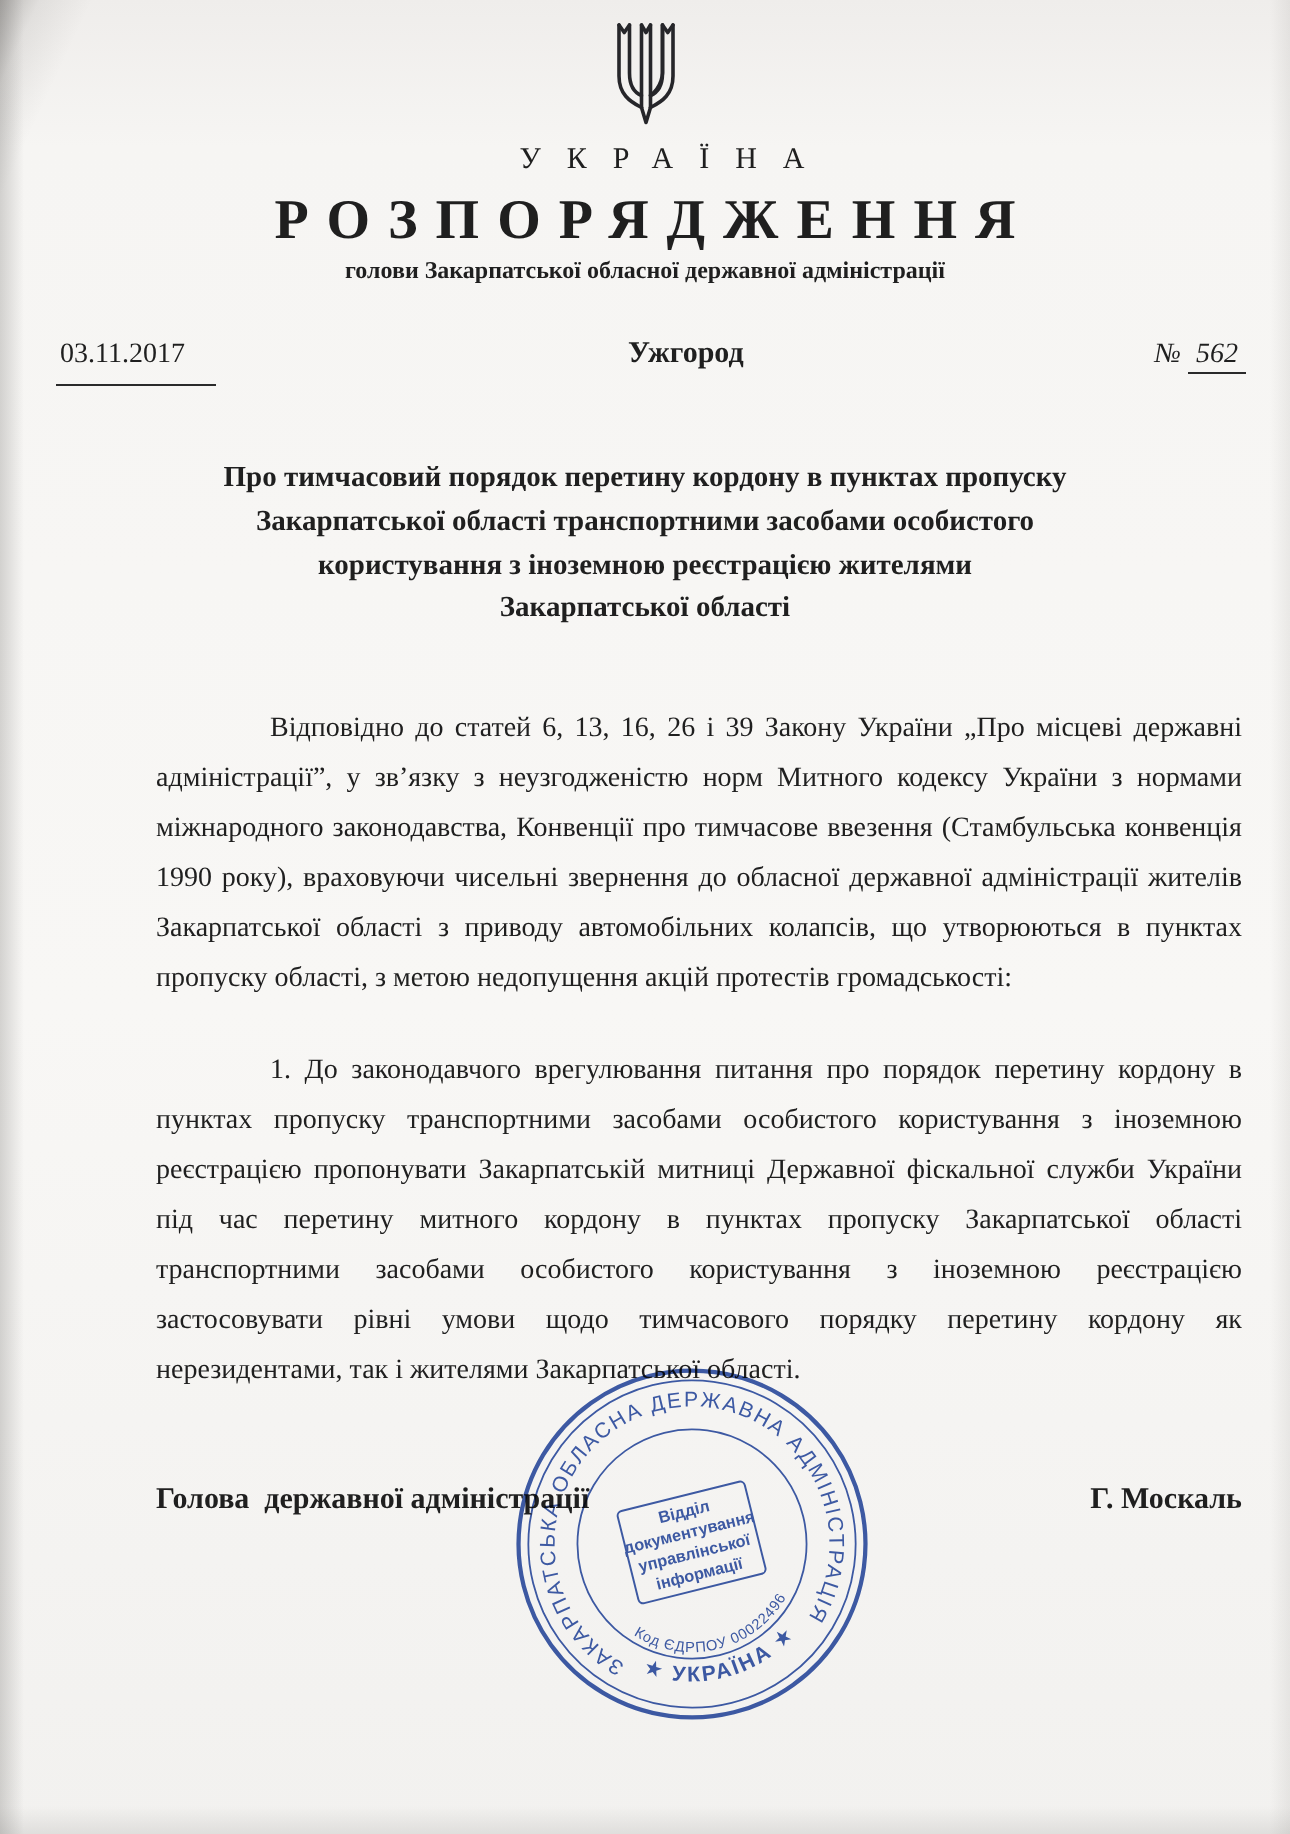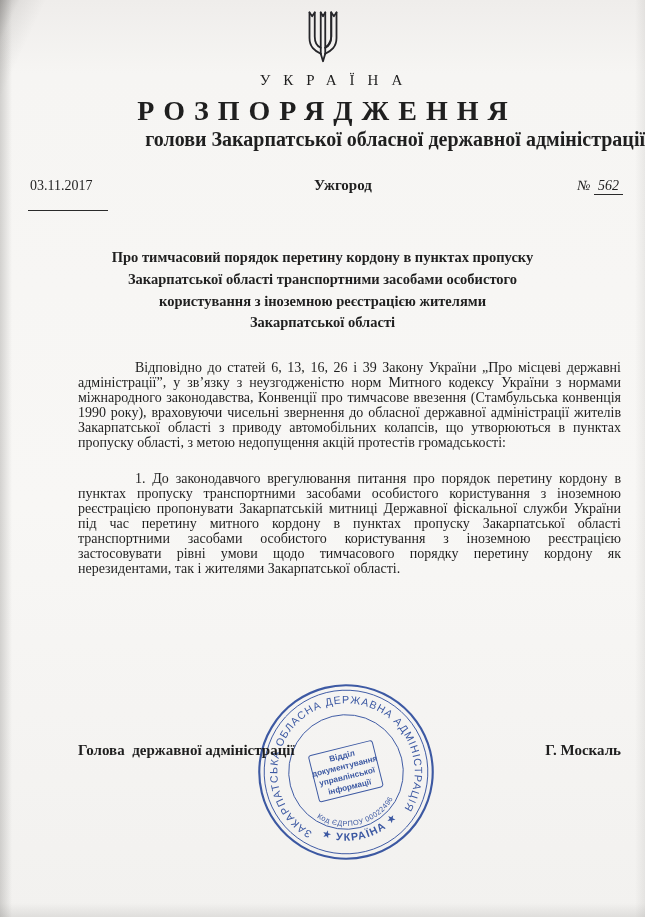--- a/index.html
+++ b/index.html
@@ -21,40 +21,40 @@
   .emblem-wrap { display: flex; justify-content: center; padding-top: 8px; }
   .emblem { width: 46px; height: 60px; }
   .country {
     margin-top: 4px; text-align: center;
     font-size: 15px; letter-spacing: 13px; padding-left: 30px; font-weight: 400;
   }
   .doc-type {
     margin-top: 6px; text-align: center;
     font-size: 28px; font-weight: 700; letter-spacing: 9px; padding-left: 9px;
   }
-  .issuer { text-align: right; font-size: 20px; font-weight: 700; margin-top: 1px; }
+  .issuer { text-align: center; font-size: 12px; font-weight: 700; margin-top: 1px; }
 
   .meta-row {
     display: flex; align-items: baseline;
     margin: 26px 22px 0 28px; font-size: 14px;
   }
-  .meta-date { border-bottom: 1.2px solid #2a2a2a; padding: 0 16px 16px 2px; text-align: right; }
+  .meta-date { border-bottom: 1.2px solid #2a2a2a; padding: 0 16px 6px 2px; text-align: right; }
   .meta-city { flex: 1; text-align: center; font-weight: 700; font-size: 15px; }
   .meta-no { white-space: pre; font-style: italic; }
   .meta-no-num { border-bottom: 1.2px solid #2a2a2a; padding: 0 4px 1px; }
 
   .title-block {
     margin-top: 36px; text-align: center;
     font-weight: 700; 
     font-size: 14.5px; line-height: 1.5;
   }
 
   .body-text {
-    margin: 26px 24px 0 78px;
-    font-size: 14px; line-height: 15px; text-align: justify;
+    margin: 36px 24px 0 78px;
+    font-size: 14px; line-height: 25px; text-align: justify;
   }
   .body-text p { margin: 0; text-indent: 57px; }
   .body-text p.intro { margin-bottom: 20.5px; }
 
   .sig-row {
     position: absolute; left: 78px; right: 24px; top: 742px;
     display: flex; justify-content: space-between;
     font-weight: 700; font-size: 15px;
   }
   .sig-role { white-space: pre-wrap; }

